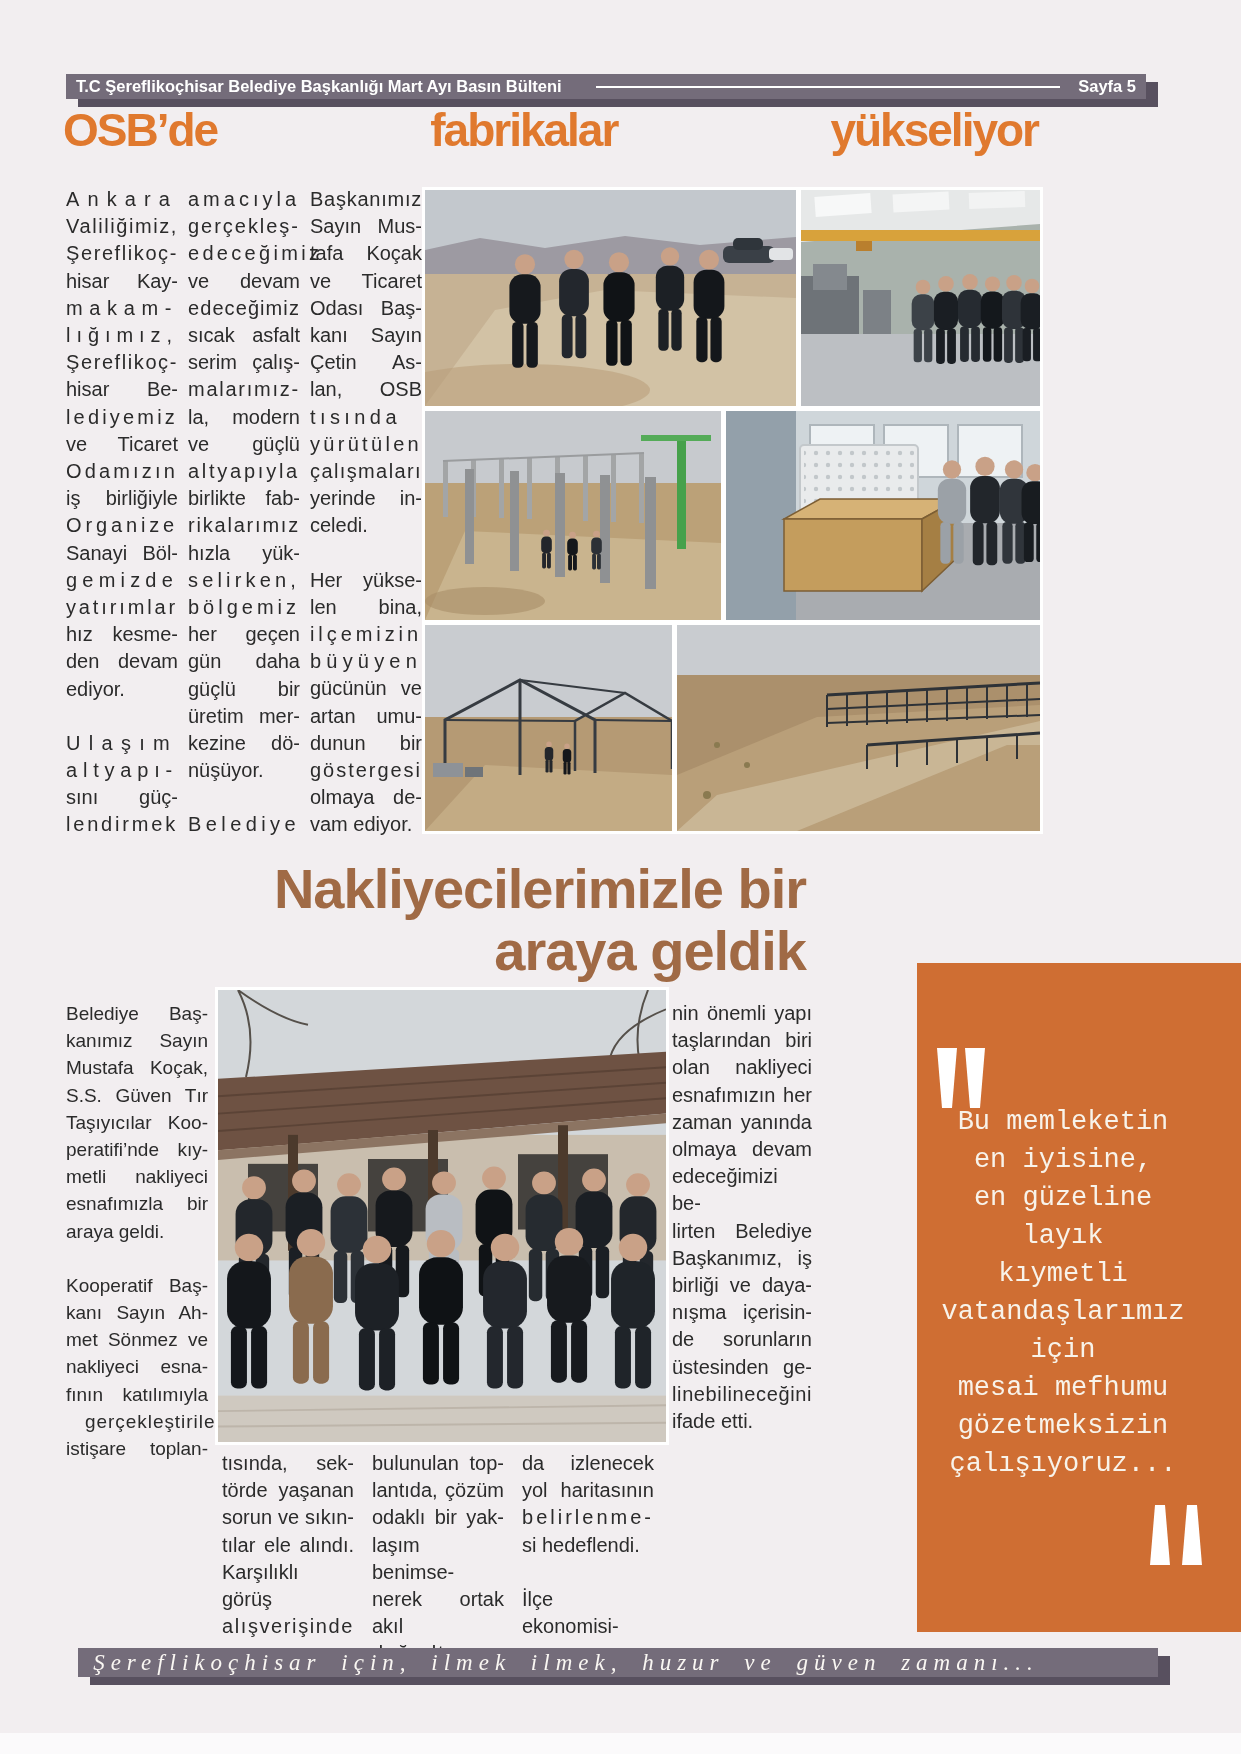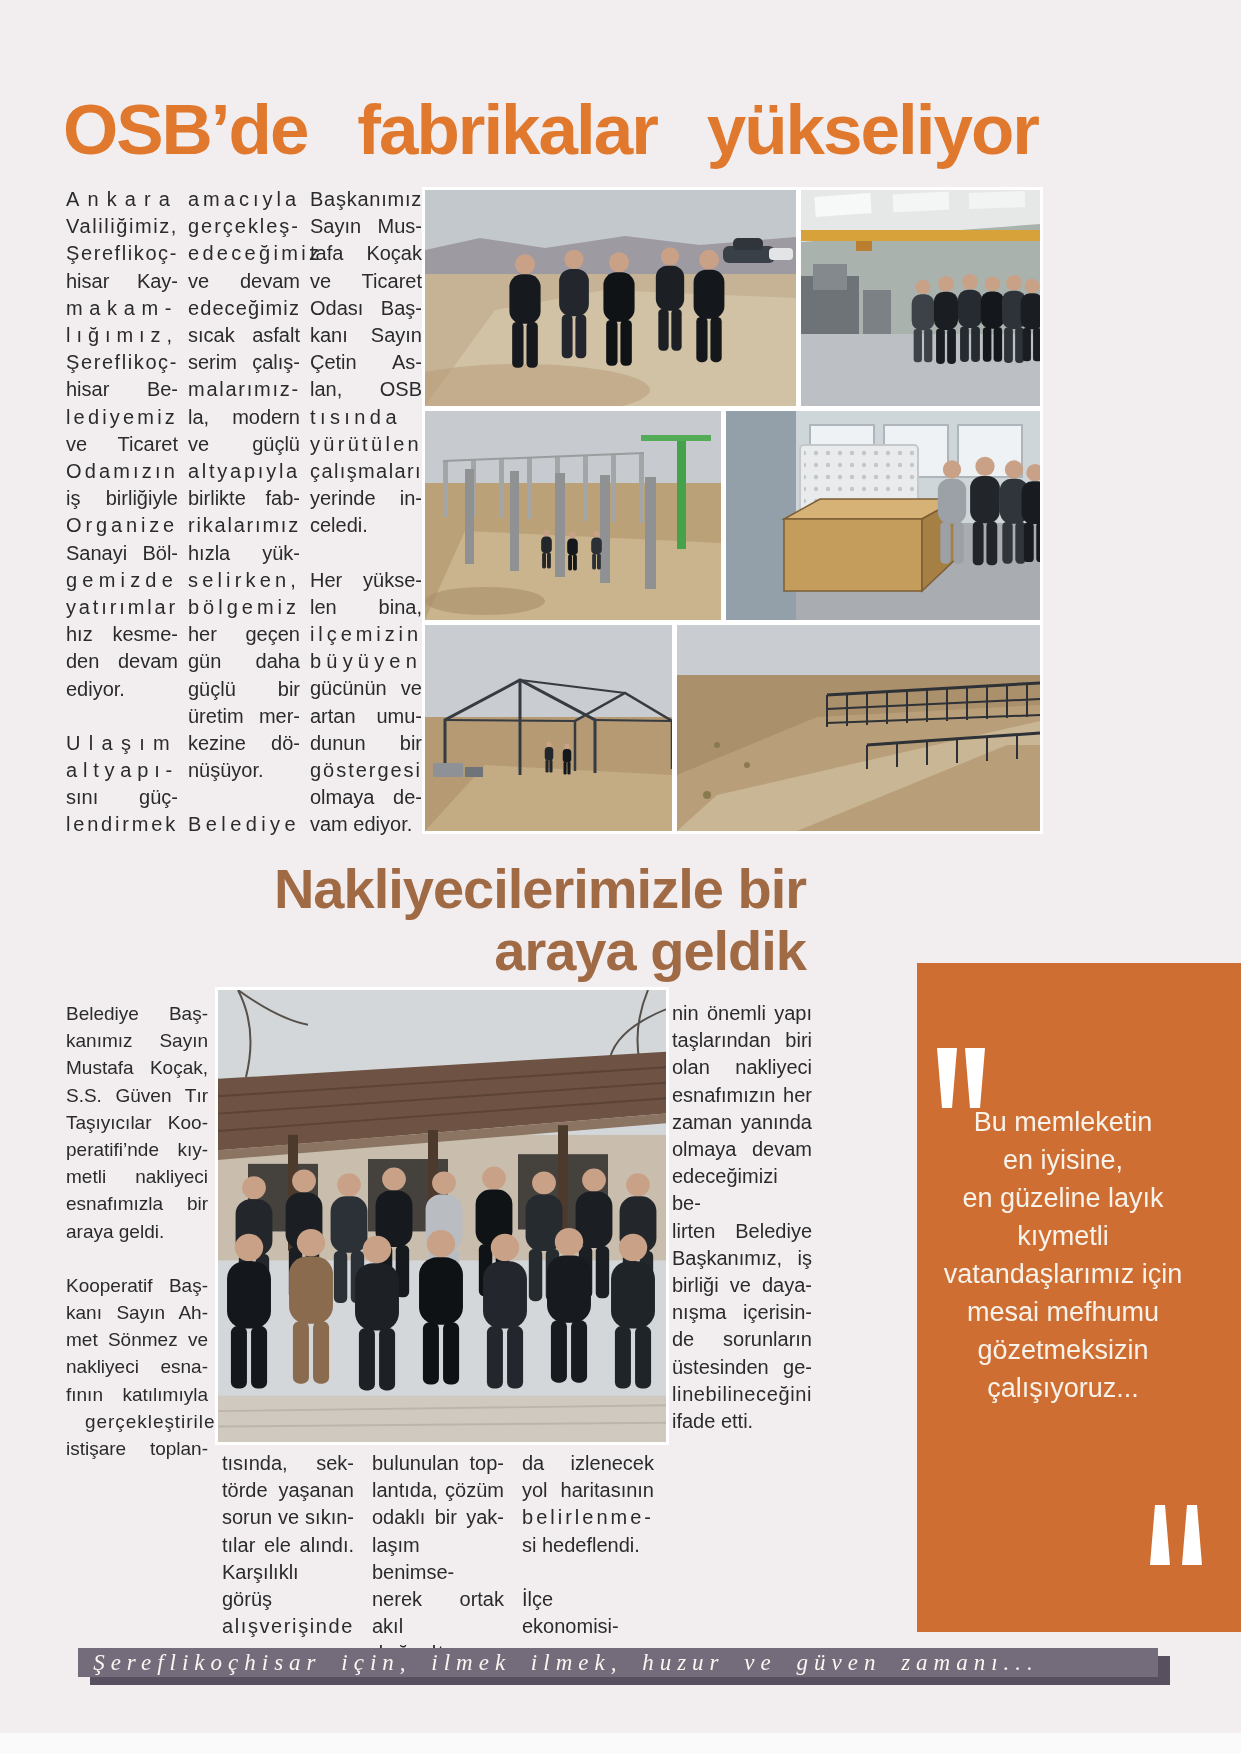--- a/index.html
+++ b/index.html
@@ -10,35 +10,35 @@
   .bar{position:absolute;background:#746c7a;box-shadow:12px 8px 0 #58505f;display:flex;align-items:center;}
   .topbar{left:66px;top:74px;width:1080px;height:25px;padding:0 10px;box-sizing:border-box;}
   .topbar .ttl{color:#ffffff;font-weight:bold;font-size:16.5px;white-space:nowrap;}
   .topbar .rule{flex:1;height:2px;background:#ffffff;margin:0 18px 0 34px;}
   .topbar .pg{color:#ffffff;font-weight:bold;font-size:16.5px;white-space:nowrap;}
 
   .footbar{left:78px;top:1648px;width:1080px;height:29px;justify-content:center;padding-right:104px;box-sizing:border-box;}
   .footbar .slogan{color:#faf7f3;font-family:"Liberation Serif",serif;font-style:italic;font-size:23px;letter-spacing:6px;word-spacing:8px;white-space:nowrap;}
 
   
-  .h1{position:absolute;left:63px;top:90px;width:975px;font-size:71px;line-height:80px;font-weight:bold;letter-spacing:-2px;color:#e0792e;text-align:justify;text-align-last:justify;}
+  .h1{position:absolute;left:63px;top:90px;width:975px;font-size:46px;line-height:80px;font-weight:bold;letter-spacing:-2px;color:#e0792e;text-align:justify;text-align-last:justify;}
   .h2{position:absolute;left:180px;top:858px;width:626px;text-align:right;font-weight:bold;color:#a06a45;font-size:56px;line-height:62px;letter-spacing:-1px;}
 
   
   .col{position:absolute;font-size:20px;line-height:27.2px;color:#2b2b2b;}
   .para + .para{margin-top:27px;}
   .jl{text-align:justify;text-align-last:justify;}
   .jl.end{text-align-last:left;}
 
   
   .photo{position:absolute;box-shadow:0 0 0 3px #ffffff;overflow:hidden;background:#bfc2c6;}
   .photo svg{display:block;}
 
   
-  .qbox{position:absolute;left:917px;top:963px;width:324px;height:669px;background:#cf6e33;}
+  .qbox{position:absolute;left:917px;top:963px;width:324px;height:669px;background:#cf6e33;font-family:Liberation Mono, monospace;}
   .qtext{position:absolute;left:10px;top:140px;width:272px;text-align:center;color:#f8f3ea;font-size:27px;line-height:38px;}
   .qicon{position:absolute;}
   .strip{position:absolute;left:0;top:1733px;width:1241px;height:21px;background:#fbfafb;}
 </style>
 </head>
 <body>
 
 <svg width="0" height="0" style="position:absolute" aria-hidden="true">
   <defs>
     <symbol id="person" viewBox="0 0 24 64">
@@ -48,20 +48,25 @@
       <rect x="12.8" y="38" width="6.2" height="25" rx="2.5" fill="currentColor"></rect>
     </symbol>
     <pattern id="dots" width="12" height="12" patternUnits="userSpaceOnUse">
       <circle cx="6" cy="6" r="2.2" fill="#c2c7ca"></circle>
     </pattern>
   </defs>
 </svg>
 
 <div class="page">
 
+  <div class="bar topbar">
+    <span class="ttl">T.C Şereflikoçhisar Belediye Başkanlığı Mart Ayı Basın Bülteni</span>
+    <span class="rule"></span>
+    <span class="pg">Sayfa 5</span>
+  </div>
 
   <div class="h1">OSB’de fabrikalar yükseliyor</div>
 
   <div class="col" style="left:66px;top:186px;width:112px">
       <div class="para">
         <div class="jl" style="letter-spacing: 8.1px;"><span>Ankara</span></div>
         <div class="jl" style="letter-spacing: 1.58px;"><span>Valiliğimiz,</span></div>
         <div class="jl" style="letter-spacing: 1.59px;"><span>Şereflikoç-</span></div>
         <div class="jl">hisar Kay-</div>
         <div class="jl" style="letter-spacing: 6.63px;"><span>makam-</span></div>

